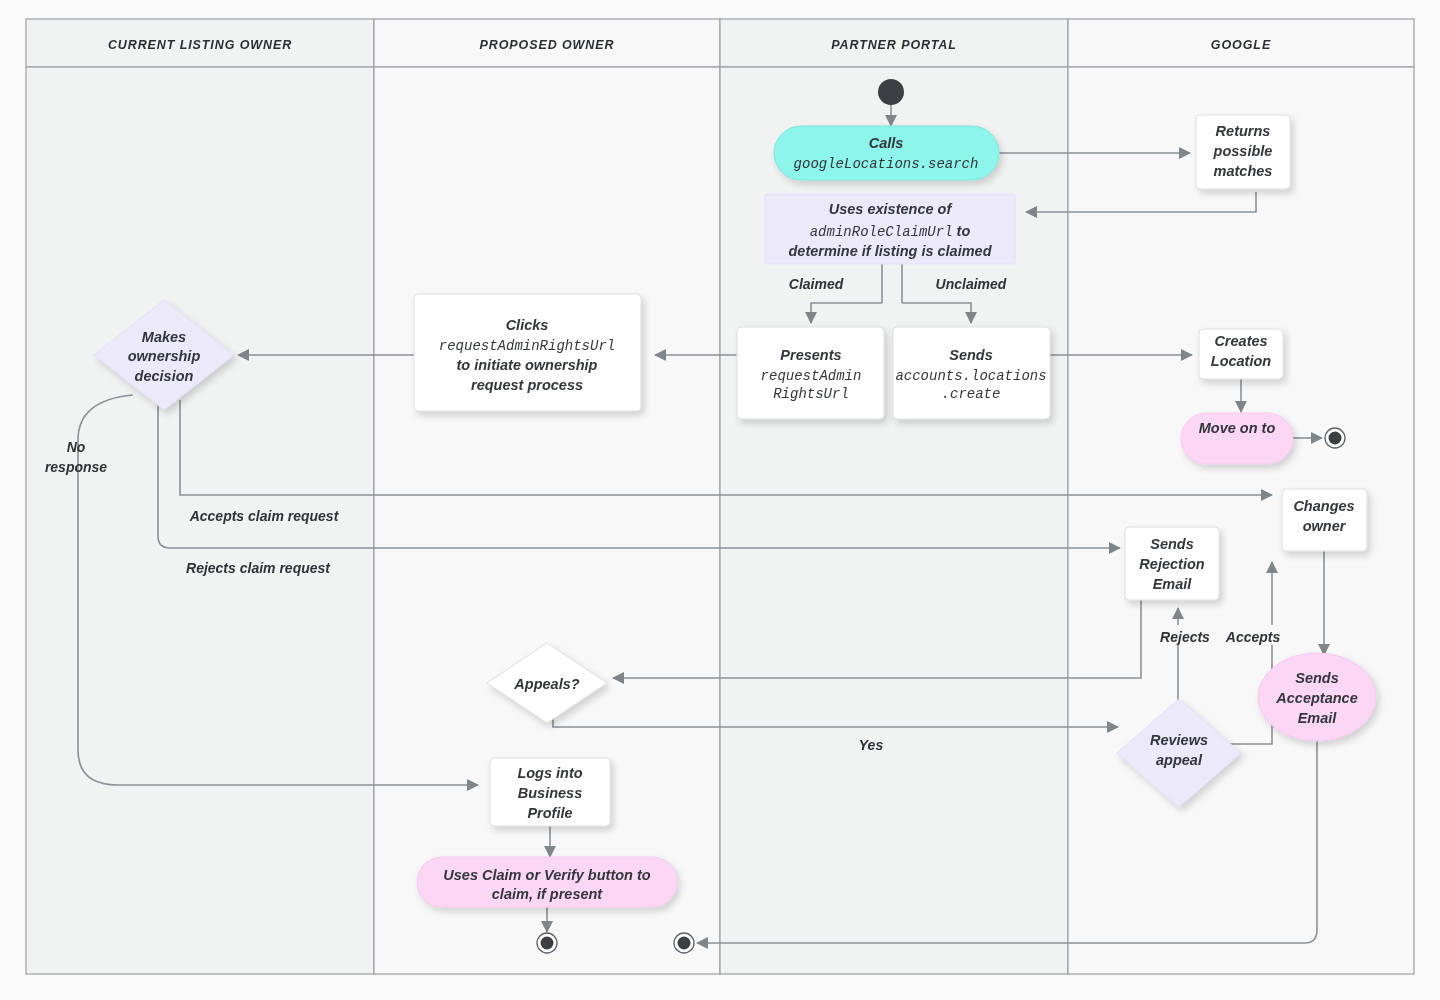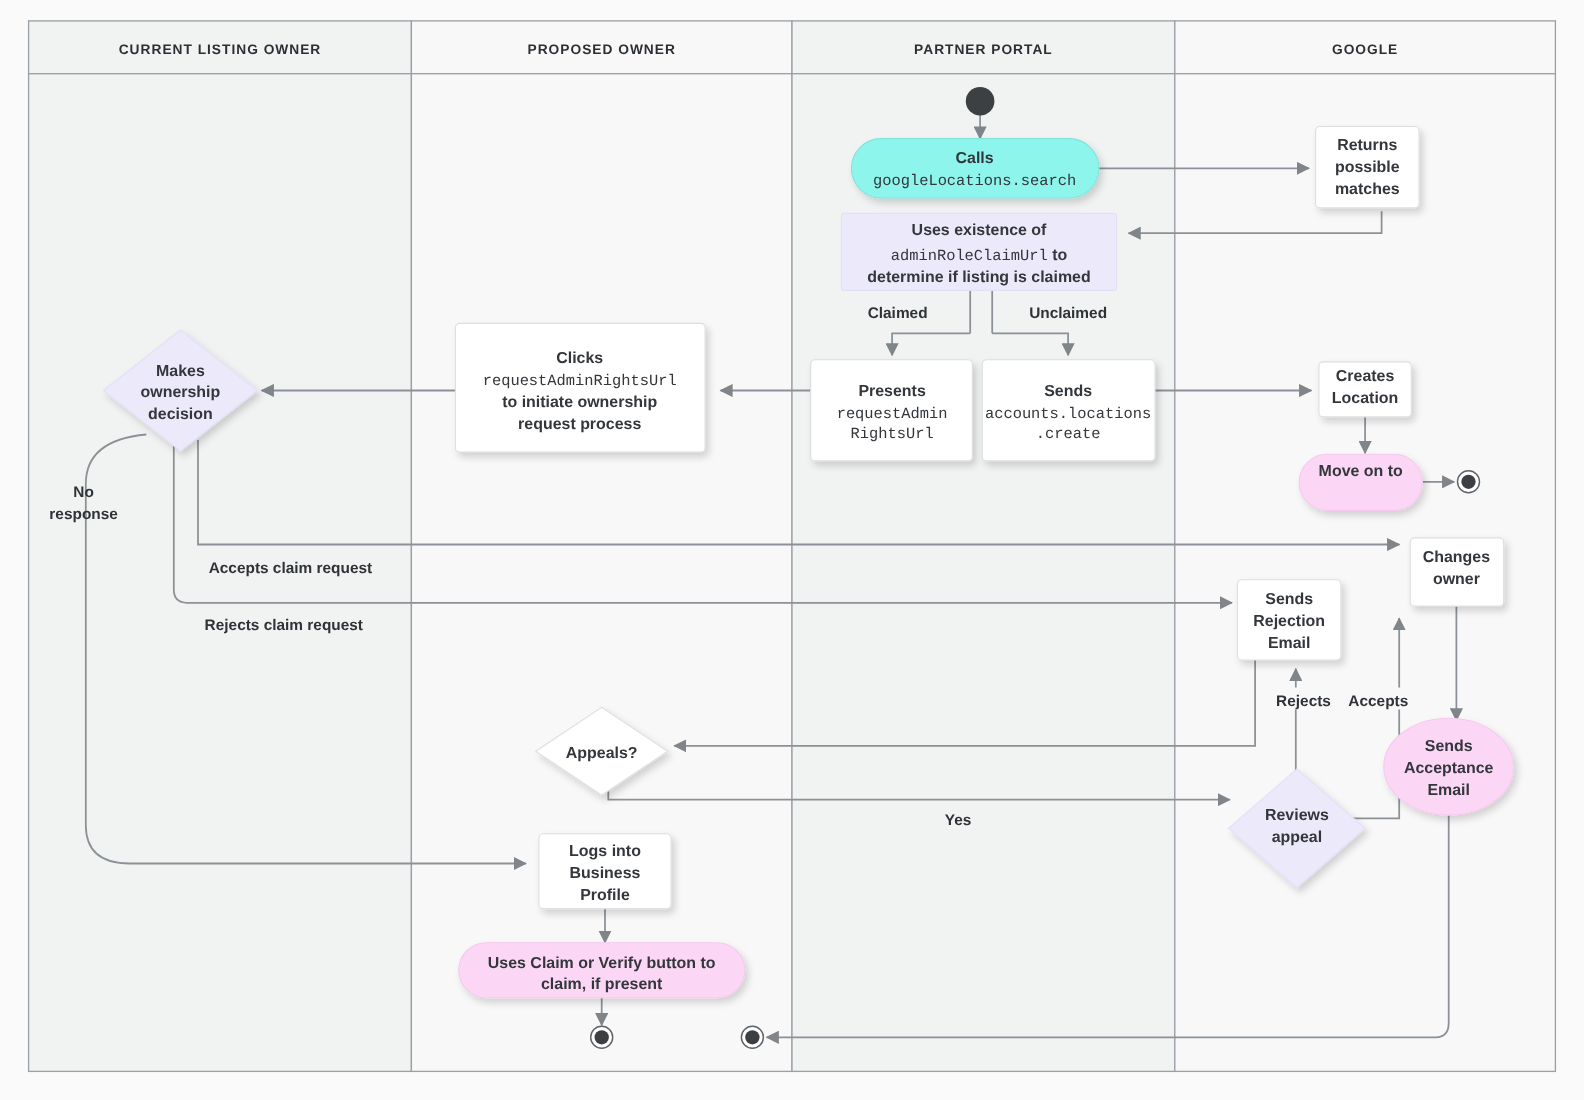--- a/index.html
+++ b/index.html
@@ -1,17 +1,17 @@
 <!DOCTYPE html>
 <html><head>
 <meta charset="utf-8">
 <style>
   html,body{margin:0;padding:0;background:#fafafa;}
   body{width:1440px;height:1000px;overflow:hidden;font-family:"Liberation Sans",sans-serif;}
-  #stage{position:relative;width:1440px;height:1000px;}
+  #stage{position:relative;width:1440px;height:1000px;font-style:italic;}
   svg{display:block;}
   .lane-label{font-family:"Liberation Sans",sans-serif;font-size:12.5px;font-weight:700;letter-spacing:.9px;fill:#2b2f33;}
   .nodetext{font-family:"Liberation Sans",sans-serif;font-size:14.5px;font-weight:700;fill:#33373b;}
   .mono{font-family:"Liberation Mono",monospace;font-weight:400;font-size:14px;fill:#33373b;}
   .edgelabel{font-family:"Liberation Sans",sans-serif;font-size:14px;font-weight:700;fill:#2f3337;}
   .flowline{fill:none;stroke:#8b9196;stroke-width:1.6;}
   .shadowbox{filter:url(#softshadow);}
 </style>
 </head>
 <body>

